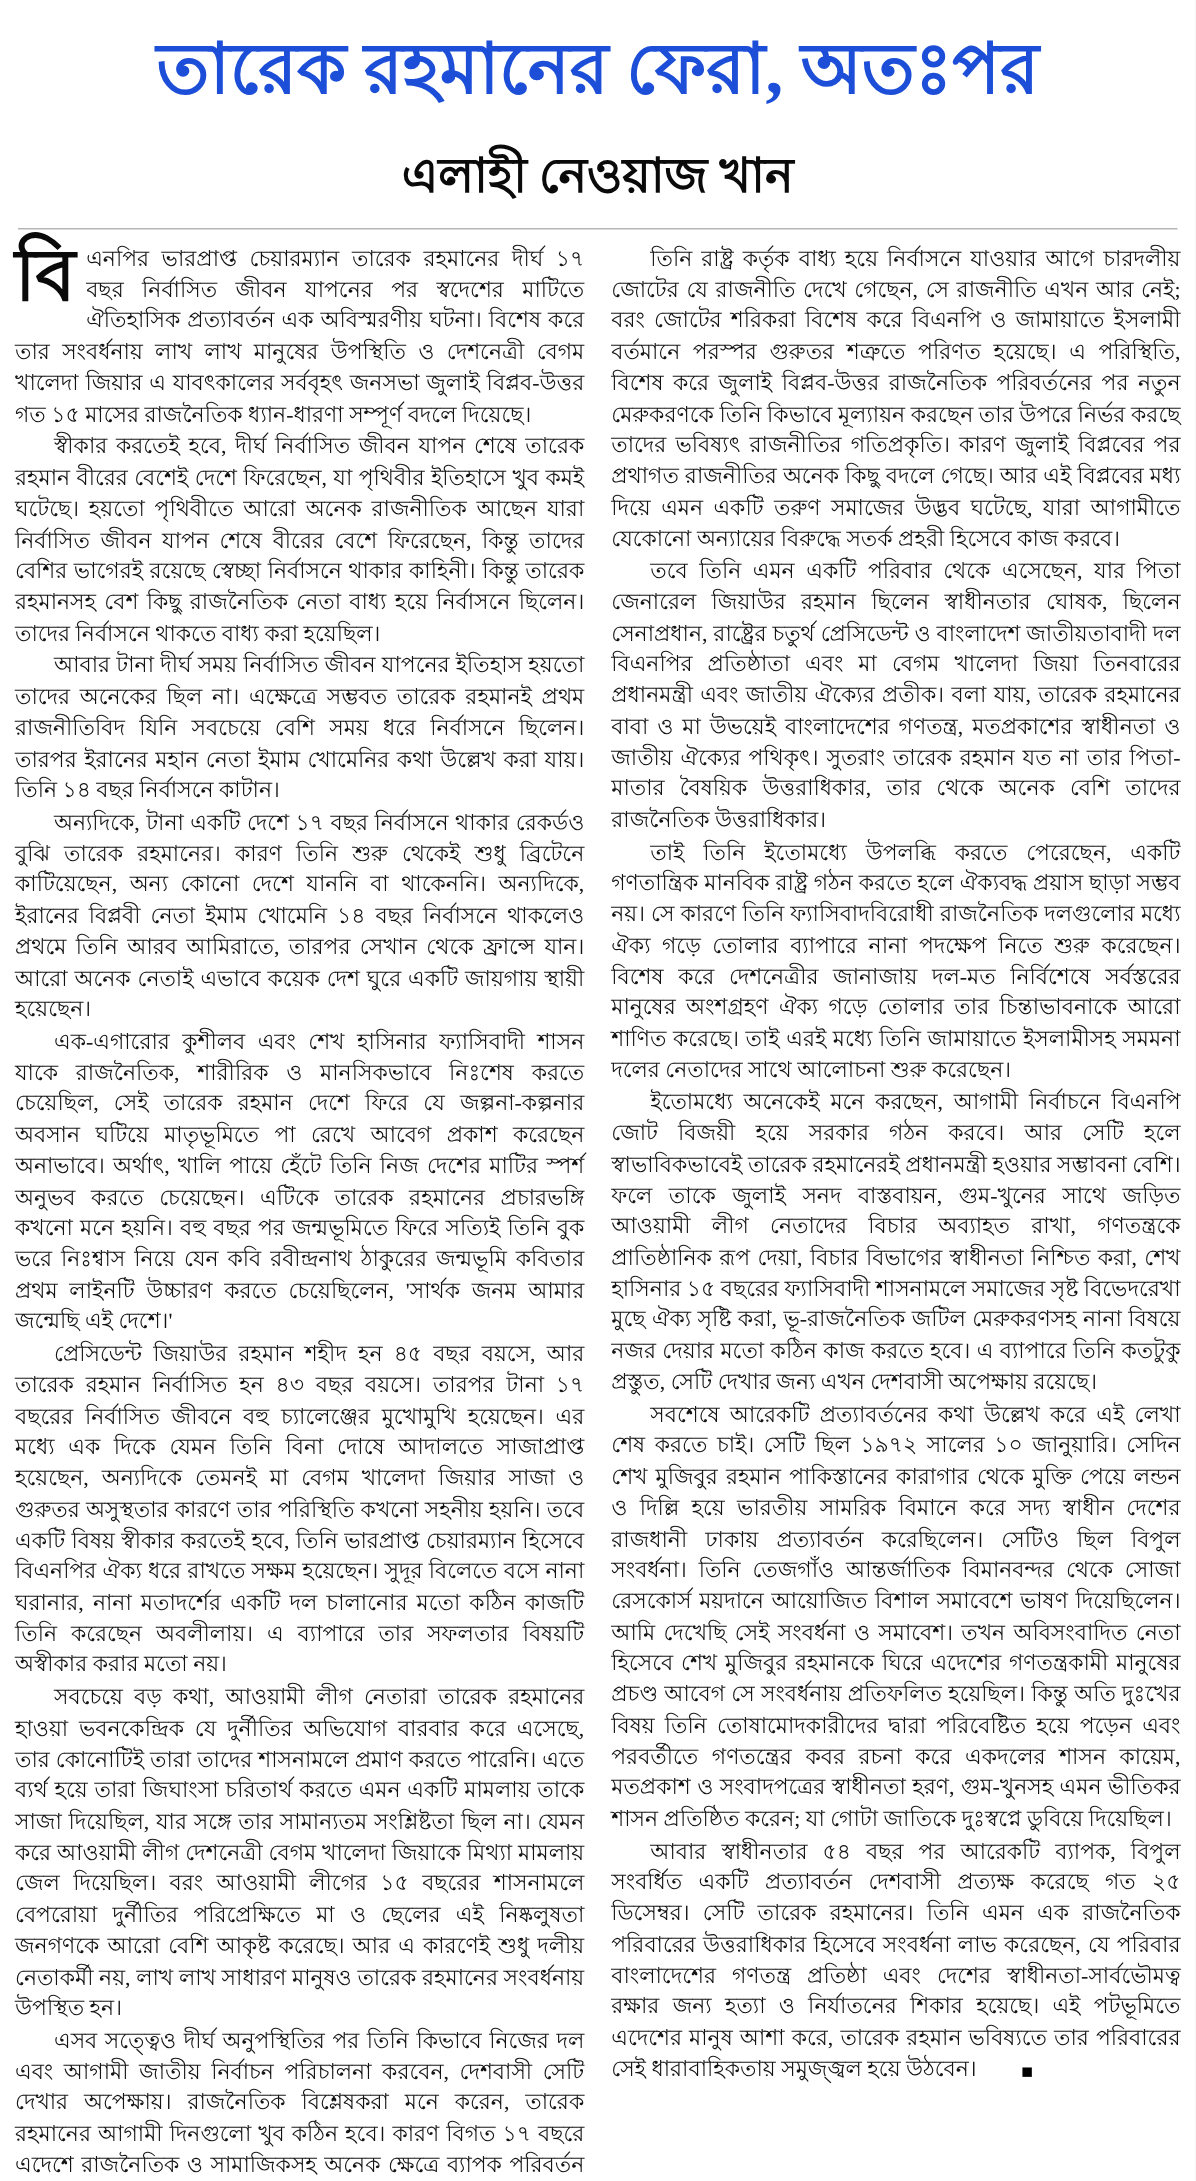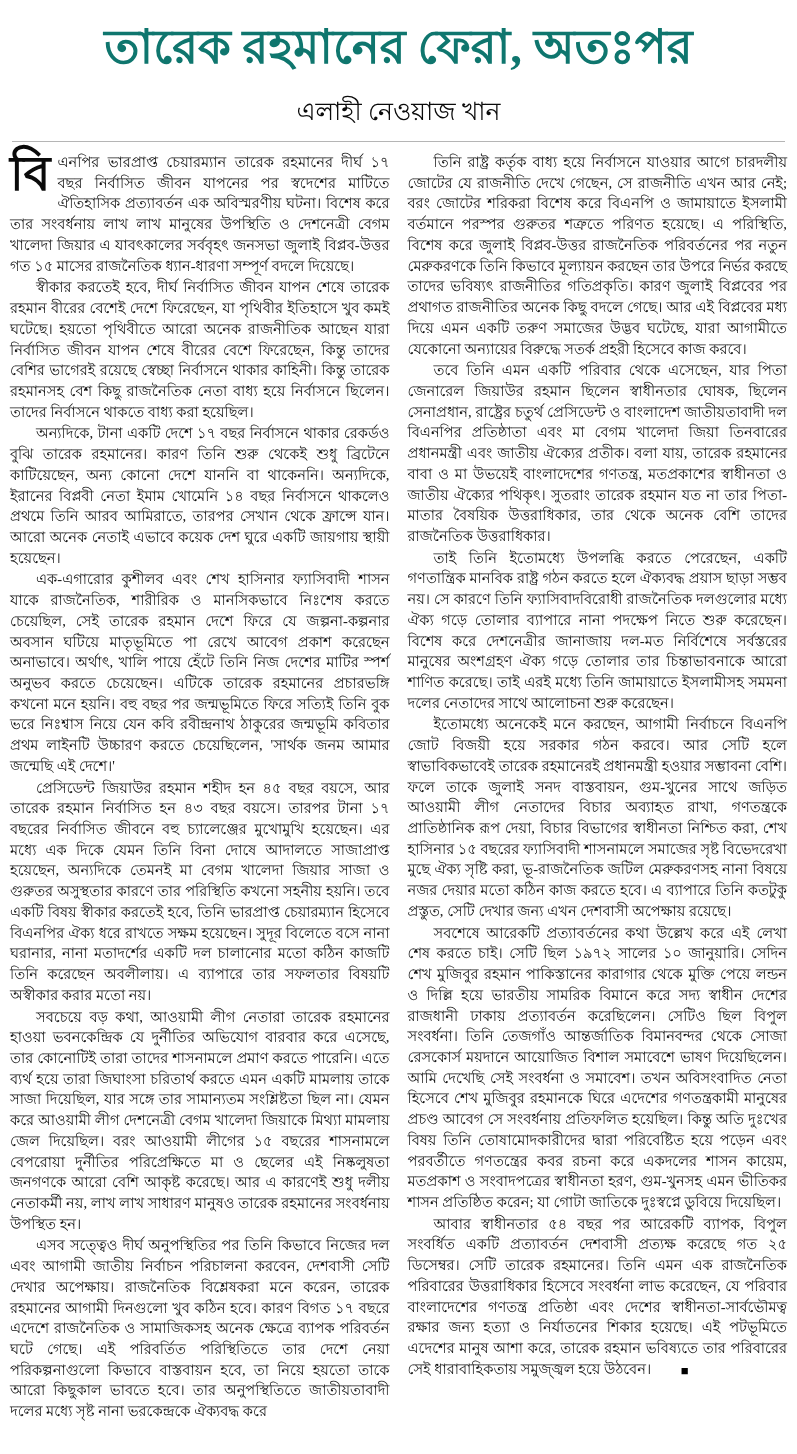--- a/index.html
+++ b/index.html
@@ -13,25 +13,25 @@
     font-family:"Liberation Serif","DejaVu Serif",serif;
     padding:12px 10px 18px 10px;
   }
   header { text-align:center; }
   h1.article-title {
     margin:8px 0 2px 0;
     font-size:47px;
     line-height:1.15;
     font-weight:700;
     letter-spacing:0px;
-    color:#0f766e;
+    color:#1d4ed8;
   }
   .byline {
-    font-size:25px;
-    font-weight:400;
+    font-size:32px;
+    font-weight:700;
     margin:18px 0 6px 0;
     color:#0a0a0a;
   }
   .header-rule {
     border:none;
     border-top:1px solid #b5b5b5;
     margin:4px 2px 10px 2px;
     height:0;
   }
   .columns {
@@ -69,20 +69,21 @@
     <h1 class="article-title">তারেক রহমানের ফেরা, অতঃপর</h1>
     <div class="byline">এলাহী নেওয়াজ খান</div>
     <hr class="header-rule">
   </header>
 
   <div class="columns">
 
     <div class="col">
       <p class="lead"><span class="dropcap">বি</span><span>এনপির ভারপ্রাপ্ত চেয়ারম্যান তারেক রহমানের দীর্ঘ ১৭ বছর নির্বাসিত জীবন যাপনের পর স্বদেশের মাটিতে ঐতিহাসিক প্রত্যাবর্তন এক অবিস্মরণীয় ঘটনা। বিশেষ করে তার সংবর্ধনায় লাখ লাখ মানুষের উপস্থিতি ও দেশনেত্রী বেগম খালেদা জিয়ার এ যাবৎকালের সর্ববৃহৎ জনসভা জুলাই বিপ্লব-উত্তর গত ১৫ মাসের রাজনৈতিক ধ্যান-ধারণা সম্পূর্ণ বদলে দিয়েছে।</span></p>
       <p>স্বীকার করতেই হবে, দীর্ঘ নির্বাসিত জীবন যাপন শেষে তারেক রহমান বীরের বেশেই দেশে ফিরেছেন, যা পৃথিবীর ইতিহাসে খুব কমই ঘটেছে। হয়তো পৃথিবীতে আরো অনেক রাজনীতিক আছেন যারা নির্বাসিত জীবন যাপন শেষে বীরের বেশে ফিরেছেন, কিন্তু তাদের বেশির ভাগেরই রয়েছে স্বেচ্ছা নির্বাসনে থাকার কাহিনী। কিন্তু তারেক রহমানসহ বেশ কিছু রাজনৈতিক নেতা বাধ্য হয়ে নির্বাসনে ছিলেন। তাদের নির্বাসনে থাকতে বাধ্য করা হয়েছিল।</p>
+      <p>আবার টানা দীর্ঘ সময় নির্বাসিত জীবন যাপনের ইতিহাস হয়তো তাদের অনেকের ছিল না। এক্ষেত্রে সম্ভবত তারেক রহমানই প্রথম রাজনীতিবিদ যিনি সবচেয়ে বেশি সময় ধরে নির্বাসনে ছিলেন। তারপর ইরানের মহান নেতা ইমাম খোমেনির কথা উল্লেখ করা যায়। তিনি ১৪ বছর নির্বাসনে কাটান।</p>
       <p>অন্যদিকে, টানা একটি দেশে ১৭ বছর নির্বাসনে থাকার রেকর্ডও বুঝি তারেক রহমানের। কারণ তিনি শুরু থেকেই শুধু ব্রিটেনে কাটিয়েছেন, অন্য কোনো দেশে যাননি বা থাকেননি। অন্যদিকে, ইরানের বিপ্লবী নেতা ইমাম খোমেনি ১৪ বছর নির্বাসনে থাকলেও প্রথমে তিনি আরব আমিরাতে, তারপর সেখান থেকে ফ্রান্সে যান। আরো অনেক নেতাই এভাবে কয়েক দেশ ঘুরে একটি জায়গায় স্থায়ী হয়েছেন।</p>
       <p>এক-এগারোর কুশীলব এবং শেখ হাসিনার ফ্যাসিবাদী শাসন যাকে রাজনৈতিক, শারীরিক ও মানসিকভাবে নিঃশেষ করতে চেয়েছিল, সেই তারেক রহমান দেশে ফিরে যে জল্পনা-কল্পনার অবসান ঘটিয়ে মাতৃভূমিতে পা রেখে আবেগ প্রকাশ করেছেন অনাভাবে। অর্থাৎ, খালি পায়ে হেঁটে তিনি নিজ দেশের মাটির স্পর্শ অনুভব করতে চেয়েছেন। এটিকে তারেক রহমানের প্রচারভঙ্গি কখনো মনে হয়নি। বহু বছর পর জন্মভূমিতে ফিরে সত্যিই তিনি বুক ভরে নিঃশ্বাস নিয়ে যেন কবি রবীন্দ্রনাথ ঠাকুরের জন্মভূমি কবিতার প্রথম লাইনটি উচ্চারণ করতে চেয়েছিলেন, 'সার্থক জনম আমার জন্মেছি এই দেশে।'</p>
       <p>প্রেসিডেন্ট জিয়াউর রহমান শহীদ হন ৪৫ বছর বয়সে, আর তারেক রহমান নির্বাসিত হন ৪৩ বছর বয়সে। তারপর টানা ১৭ বছরের নির্বাসিত জীবনে বহু চ্যালেঞ্জের মুখোমুখি হয়েছেন। এর মধ্যে এক দিকে যেমন তিনি বিনা দোষে আদালতে সাজাপ্রাপ্ত হয়েছেন, অন্যদিকে তেমনই মা বেগম খালেদা জিয়ার সাজা ও গুরুতর অসুস্থতার কারণে তার পরিস্থিতি কখনো সহনীয় হয়নি। তবে একটি বিষয় স্বীকার করতেই হবে, তিনি ভারপ্রাপ্ত চেয়ারম্যান হিসেবে বিএনপির ঐক্য ধরে রাখতে সক্ষম হয়েছেন। সুদূর বিলেতে বসে নানা ঘরানার, নানা মতাদর্শের একটি দল চালানোর মতো কঠিন কাজটি তিনি করেছেন অবলীলায়। এ ব্যাপারে তার সফলতার বিষয়টি অস্বীকার করার মতো নয়।</p>
       <p>সবচেয়ে বড় কথা, আওয়ামী লীগ নেতারা তারেক রহমানের হাওয়া ভবনকেন্দ্রিক যে দুর্নীতির অভিযোগ বারবার করে এসেছে, তার কোনোটিই তারা তাদের শাসনামলে প্রমাণ করতে পারেনি। এতে ব্যর্থ হয়ে তারা জিঘাংসা চরিতার্থ করতে এমন একটি মামলায় তাকে সাজা দিয়েছিল, যার সঙ্গে তার সামান্যতম সংশ্লিষ্টতা ছিল না। যেমন করে আওয়ামী লীগ দেশনেত্রী বেগম খালেদা জিয়াকে মিথ্যা মামলায় জেল দিয়েছিল। বরং আওয়ামী লীগের ১৫ বছরের শাসনামলে বেপরোয়া দুর্নীতির পরিপ্রেক্ষিতে মা ও ছেলের এই নিষ্কলুষতা জনগণকে আরো বেশি আকৃষ্ট করেছে। আর এ কারণেই শুধু দলীয় নেতাকর্মী নয়, লাখ লাখ সাধারণ মানুষও তারেক রহমানের সংবর্ধনায় উপস্থিত হন।</p>
       <p>এসব সত্ত্বেও দীর্ঘ অনুপস্থিতির পর তিনি কিভাবে নিজের দল এবং আগামী জাতীয় নির্বাচন পরিচালনা করবেন, দেশবাসী সেটি দেখার অপেক্ষায়। রাজনৈতিক বিশ্লেষকরা মনে করেন, তারেক রহমানের আগামী দিনগুলো খুব কঠিন হবে। কারণ বিগত ১৭ বছরে এদেশে রাজনৈতিক ও সামাজিকসহ অনেক ক্ষেত্রে ব্যাপক পরিবর্তন ঘটে গেছে। এই পরিবর্তিত পরিস্থিতিতে তার দেশে নেয়া পরিকল্পনাগুলো কিভাবে বাস্তবায়ন হবে, তা নিয়ে হয়তো তাকে আরো কিছুকাল ভাবতে হবে। তার অনুপস্থিতিতে জাতীয়তাবাদী দলের মধ্যে সৃষ্ট নানা ভরকেন্দ্রকে ঐক্যবদ্ধ করে</p>
     </div>
 
     <div class="col">
       <p>তিনি রাষ্ট্র কর্তৃক বাধ্য হয়ে নির্বাসনে যাওয়ার আগে চারদলীয় জোটের যে রাজনীতি দেখে গেছেন, সে রাজনীতি এখন আর নেই; বরং জোটের শরিকরা বিশেষ করে বিএনপি ও জামায়াতে ইসলামী বর্তমানে পরস্পর গুরুতর শত্রুতে পরিণত হয়েছে। এ পরিস্থিতি, বিশেষ করে জুলাই বিপ্লব-উত্তর রাজনৈতিক পরিবর্তনের পর নতুন মেরুকরণকে তিনি কিভাবে মূল্যায়ন করছেন তার উপরে নির্ভর করছে তাদের ভবিষ্যৎ রাজনীতির গতিপ্রকৃতি। কারণ জুলাই বিপ্লবের পর প্রথাগত রাজনীতির অনেক কিছু বদলে গেছে। আর এই বিপ্লবের মধ্য দিয়ে এমন একটি তরুণ সমাজের উদ্ভব ঘটেছে, যারা আগামীতে যেকোনো অন্যায়ের বিরুদ্ধে সতর্ক প্রহরী হিসেবে কাজ করবে।</p>
       <p>তবে তিনি এমন একটি পরিবার থেকে এসেছেন, যার পিতা জেনারেল জিয়াউর রহমান ছিলেন স্বাধীনতার ঘোষক, ছিলেন সেনাপ্রধান, রাষ্ট্রের চতুর্থ প্রেসিডেন্ট ও বাংলাদেশ জাতীয়তাবাদী দল বিএনপির প্রতিষ্ঠাতা এবং মা বেগম খালেদা জিয়া তিনবারের প্রধানমন্ত্রী এবং জাতীয় ঐক্যের প্রতীক। বলা যায়, তারেক রহমানের বাবা ও মা উভয়েই বাংলাদেশের গণতন্ত্র, মতপ্রকাশের স্বাধীনতা ও জাতীয় ঐক্যের পথিকৃৎ। সুতরাং তারেক রহমান যত না তার পিতা-মাতার বৈষয়িক উত্তরাধিকার, তার থেকে অনেক বেশি তাদের রাজনৈতিক উত্তরাধিকার।</p>

